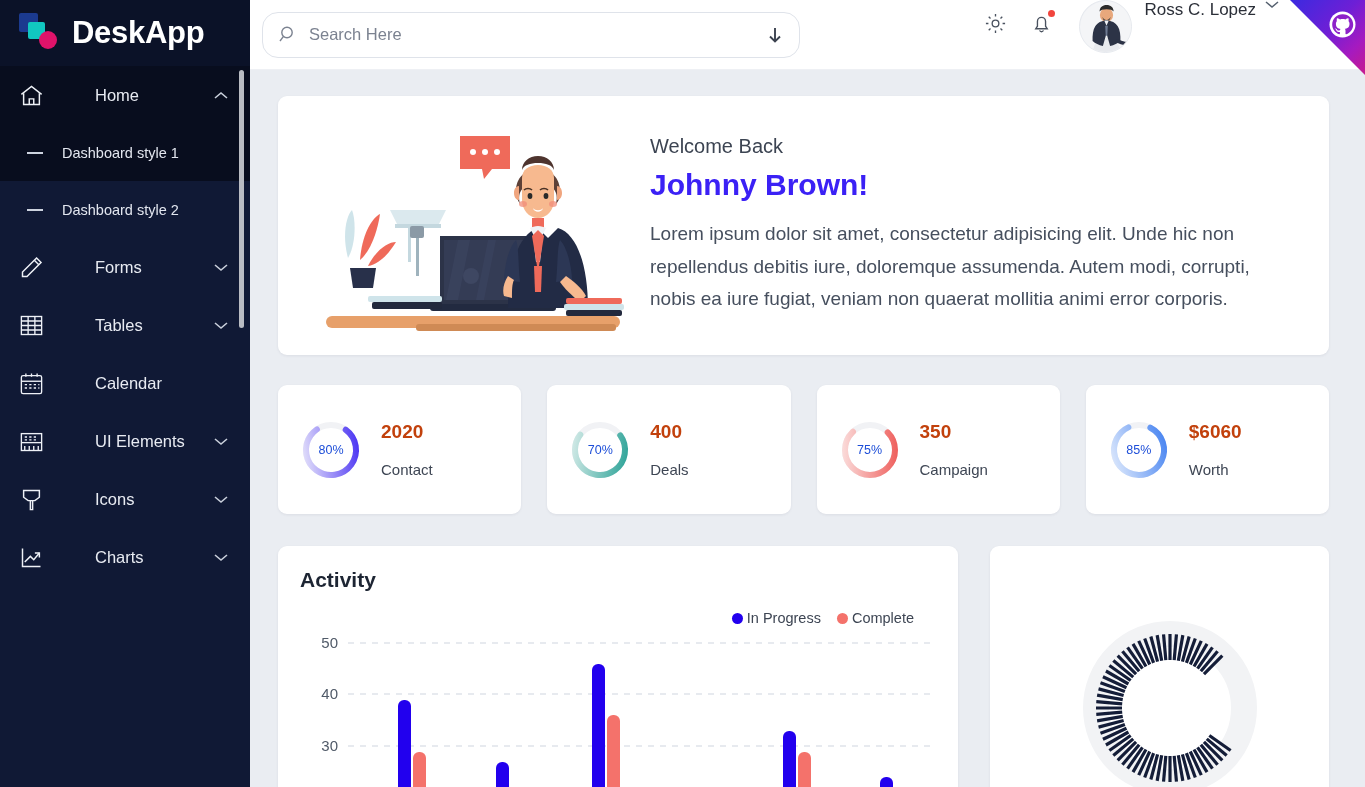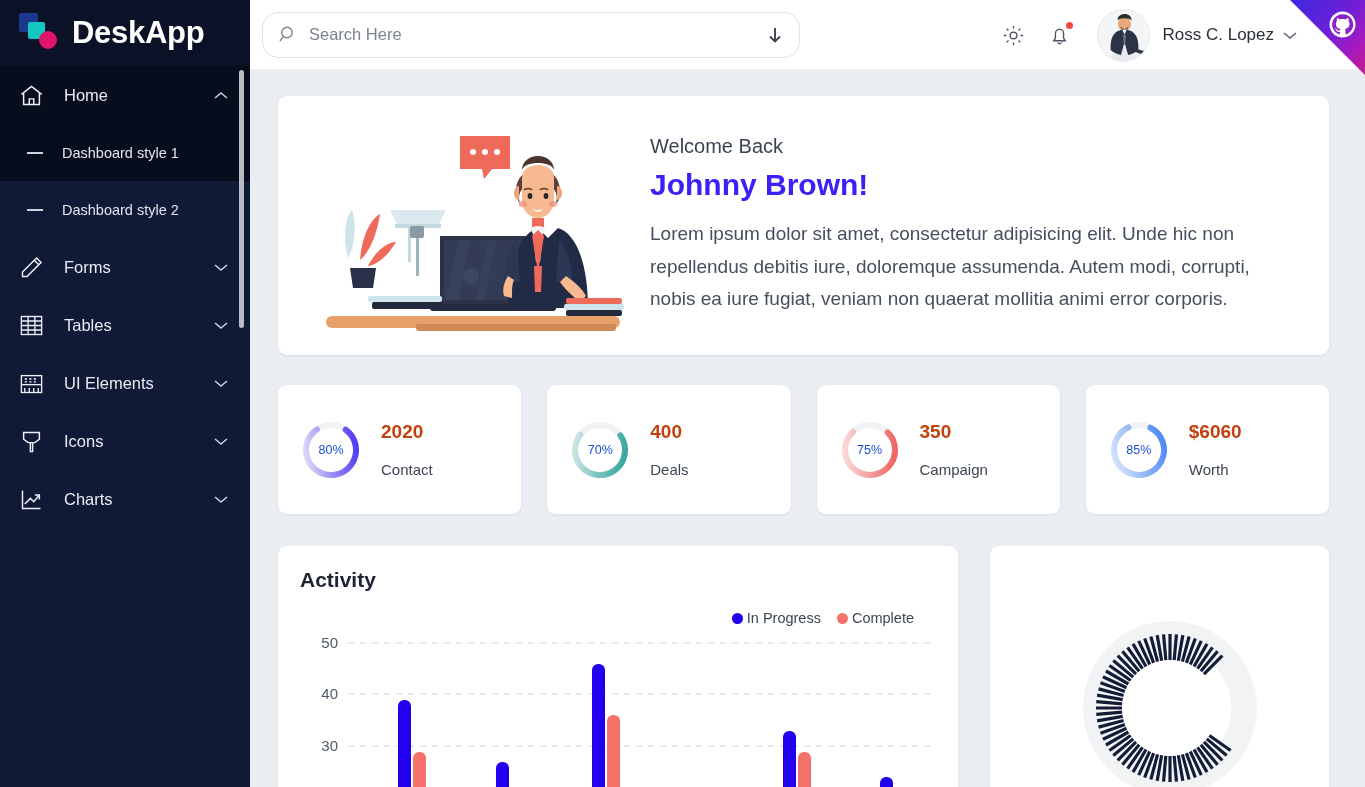--- a/index.html
+++ b/index.html
@@ -51,20 +51,21 @@
   .menu-icon {
     width: 30px; height: 30px;
     flex: 0 0 30px;
     display: flex; align-items: center; justify-content: center;
     margin-right: 18px;
   }
   .menu-icon svg { width: 27px; height: 27px; display: block; }
   .menu-label {
     color: #e8ebf2; font-size: 16.5px;
     flex: 1 1 auto;
+    margin-left: 31px;
   }
   .menu-caret { color: #c9cfdb; font-size: 11px; line-height: 1; }
   .menu-caret svg { width: 14px; height: 9px; display:block; }
   .submenu-item {
     display: flex; align-items: center;
     height: 57px;
     padding-left: 27px;
     cursor: pointer;
   }
   .submenu-item.active { background: #080d1e; }
@@ -98,22 +99,22 @@
     flex: 1 1 auto;
     font-family: "Liberation Sans", sans-serif;
     font-size: 16.5px; color: #6d7583;
     background: transparent;
   }
   .search-input::placeholder { color: #7b8290; }
   .dl-icon { width: 20px; height: 22px; flex: 0 0 20px; }
   .dl-icon svg { width:20px;height:22px;display:block; }
 
   .topbar-right {
-    position: absolute; right: 68px; top: 0;
-    height: 70px; display: flex; align-items: center; gap: 0;
+    position: absolute; right: 86px; top: 0;
+    height: 70px; display: flex; align-items: flex-start; gap: 0;
   }
   .tb-btn {
     width: 46px; height: 46px;
     display: flex; align-items: center; justify-content: center;
     cursor: pointer; position: relative;
   }
   .tb-btn svg { width: 25px; height: 25px; display: block; }
   .notif-dot {
     position: absolute; top: 10px; right: 10px;
     width: 7px; height: 7px; border-radius: 50%;
@@ -272,20 +273,31 @@
         </svg>
       </span>
       <span class="menu-label">Tables</span>
       <span class="menu-caret">
         <svg viewBox="0 0 14 9" fill="none" stroke="#c9cfdb" stroke-width="1.6">
             <path d="M1 2l6 5 6-5"></path>
           </svg>
       </span>
     </div>
 
+    <div class="menu-item">
+      <span class="menu-icon">
+        <svg viewBox="0 0 24 24" fill="none" stroke="#eef1f7" stroke-width="1.2">
+          <rect x="3" y="5" width="18" height="16" rx="1.5"></rect>
+          <path d="M3 10h18"></path>
+          <path d="M7 3v3M12 3v3M17 3v3"></path>
+          <path d="M6 13h2M10 13h2M14 13h2M18 13h1M6 16h2M10 16h2M14 16h2M18 16h1"></path>
+        </svg>
+      </span>
+      <span class="menu-label">Calendar</span>
+    </div>
 
     <div class="menu-item">
       <span class="menu-icon">
         <svg viewBox="0 0 24 24" fill="none" stroke="#eef1f7" stroke-width="1.2">
           <rect x="3" y="5" width="18" height="15"></rect>
           <path d="M3 13h18"></path>
           <path d="M6 8h2M10 8h2M14 8h2M6 10.5h2M10 10.5h2M14 10.5h2"></path>
           <path d="M6 16v4M10 16v4M14 16v4M18 16v4"></path>
         </svg>
       </span>

